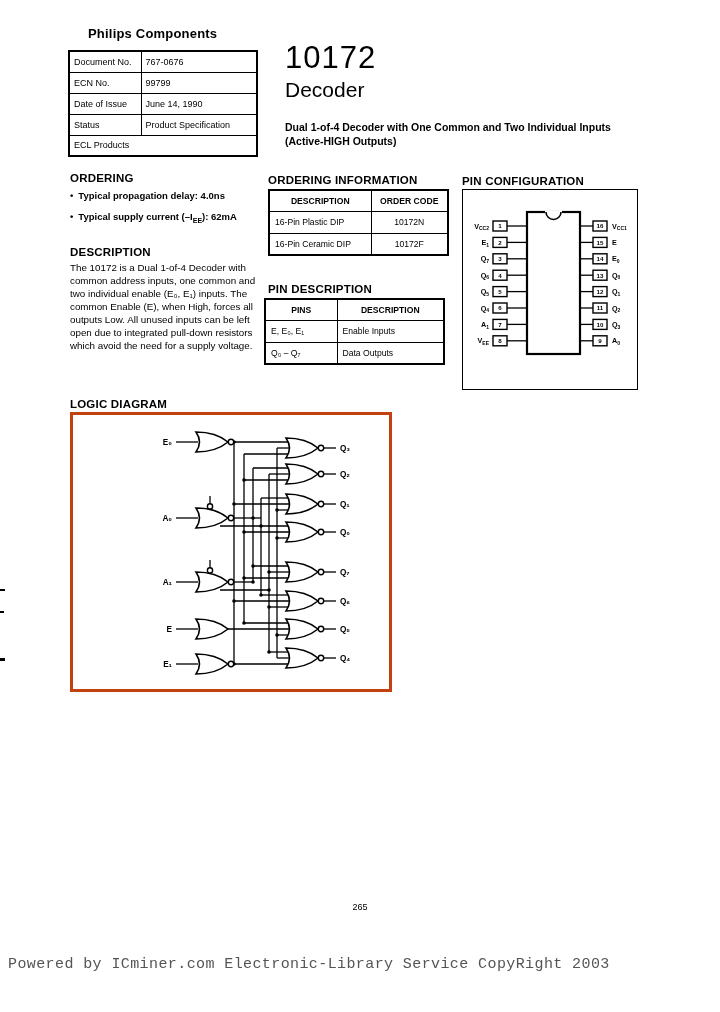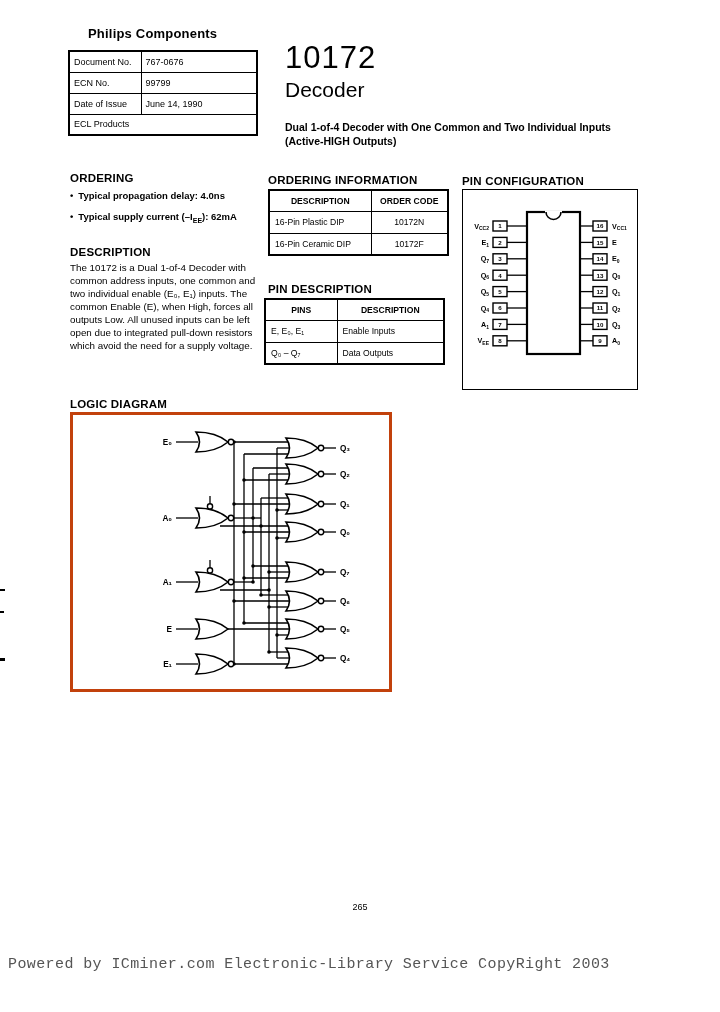--- a/index.html
+++ b/index.html
@@ -58,20 +58,24 @@
           <td class="lbl">Document No.</td>
           <td>767-0676</td>
         </tr>
     <tr>
           <td class="lbl">ECN No.</td>
           <td>99799</td>
         </tr>
     <tr>
           <td class="lbl">Date of Issue</td>
           <td>June 14, 1990</td>
+        </tr>
+    <tr>
+          <td class="lbl">Status</td>
+          <td>Product Specification</td>
         </tr>
     <tr>
           <td colspan="2">ECL Products</td>
         </tr>
   </tbody>
     </table>
 
   <div class="abs part-number">10172</div>
   <div class="abs part-name">Decoder</div>
   <div class="abs subtitle">Dual 1-of-4 Decoder with One Common and Two Individual Inputs (Active-HIGH Outputs)</div>

